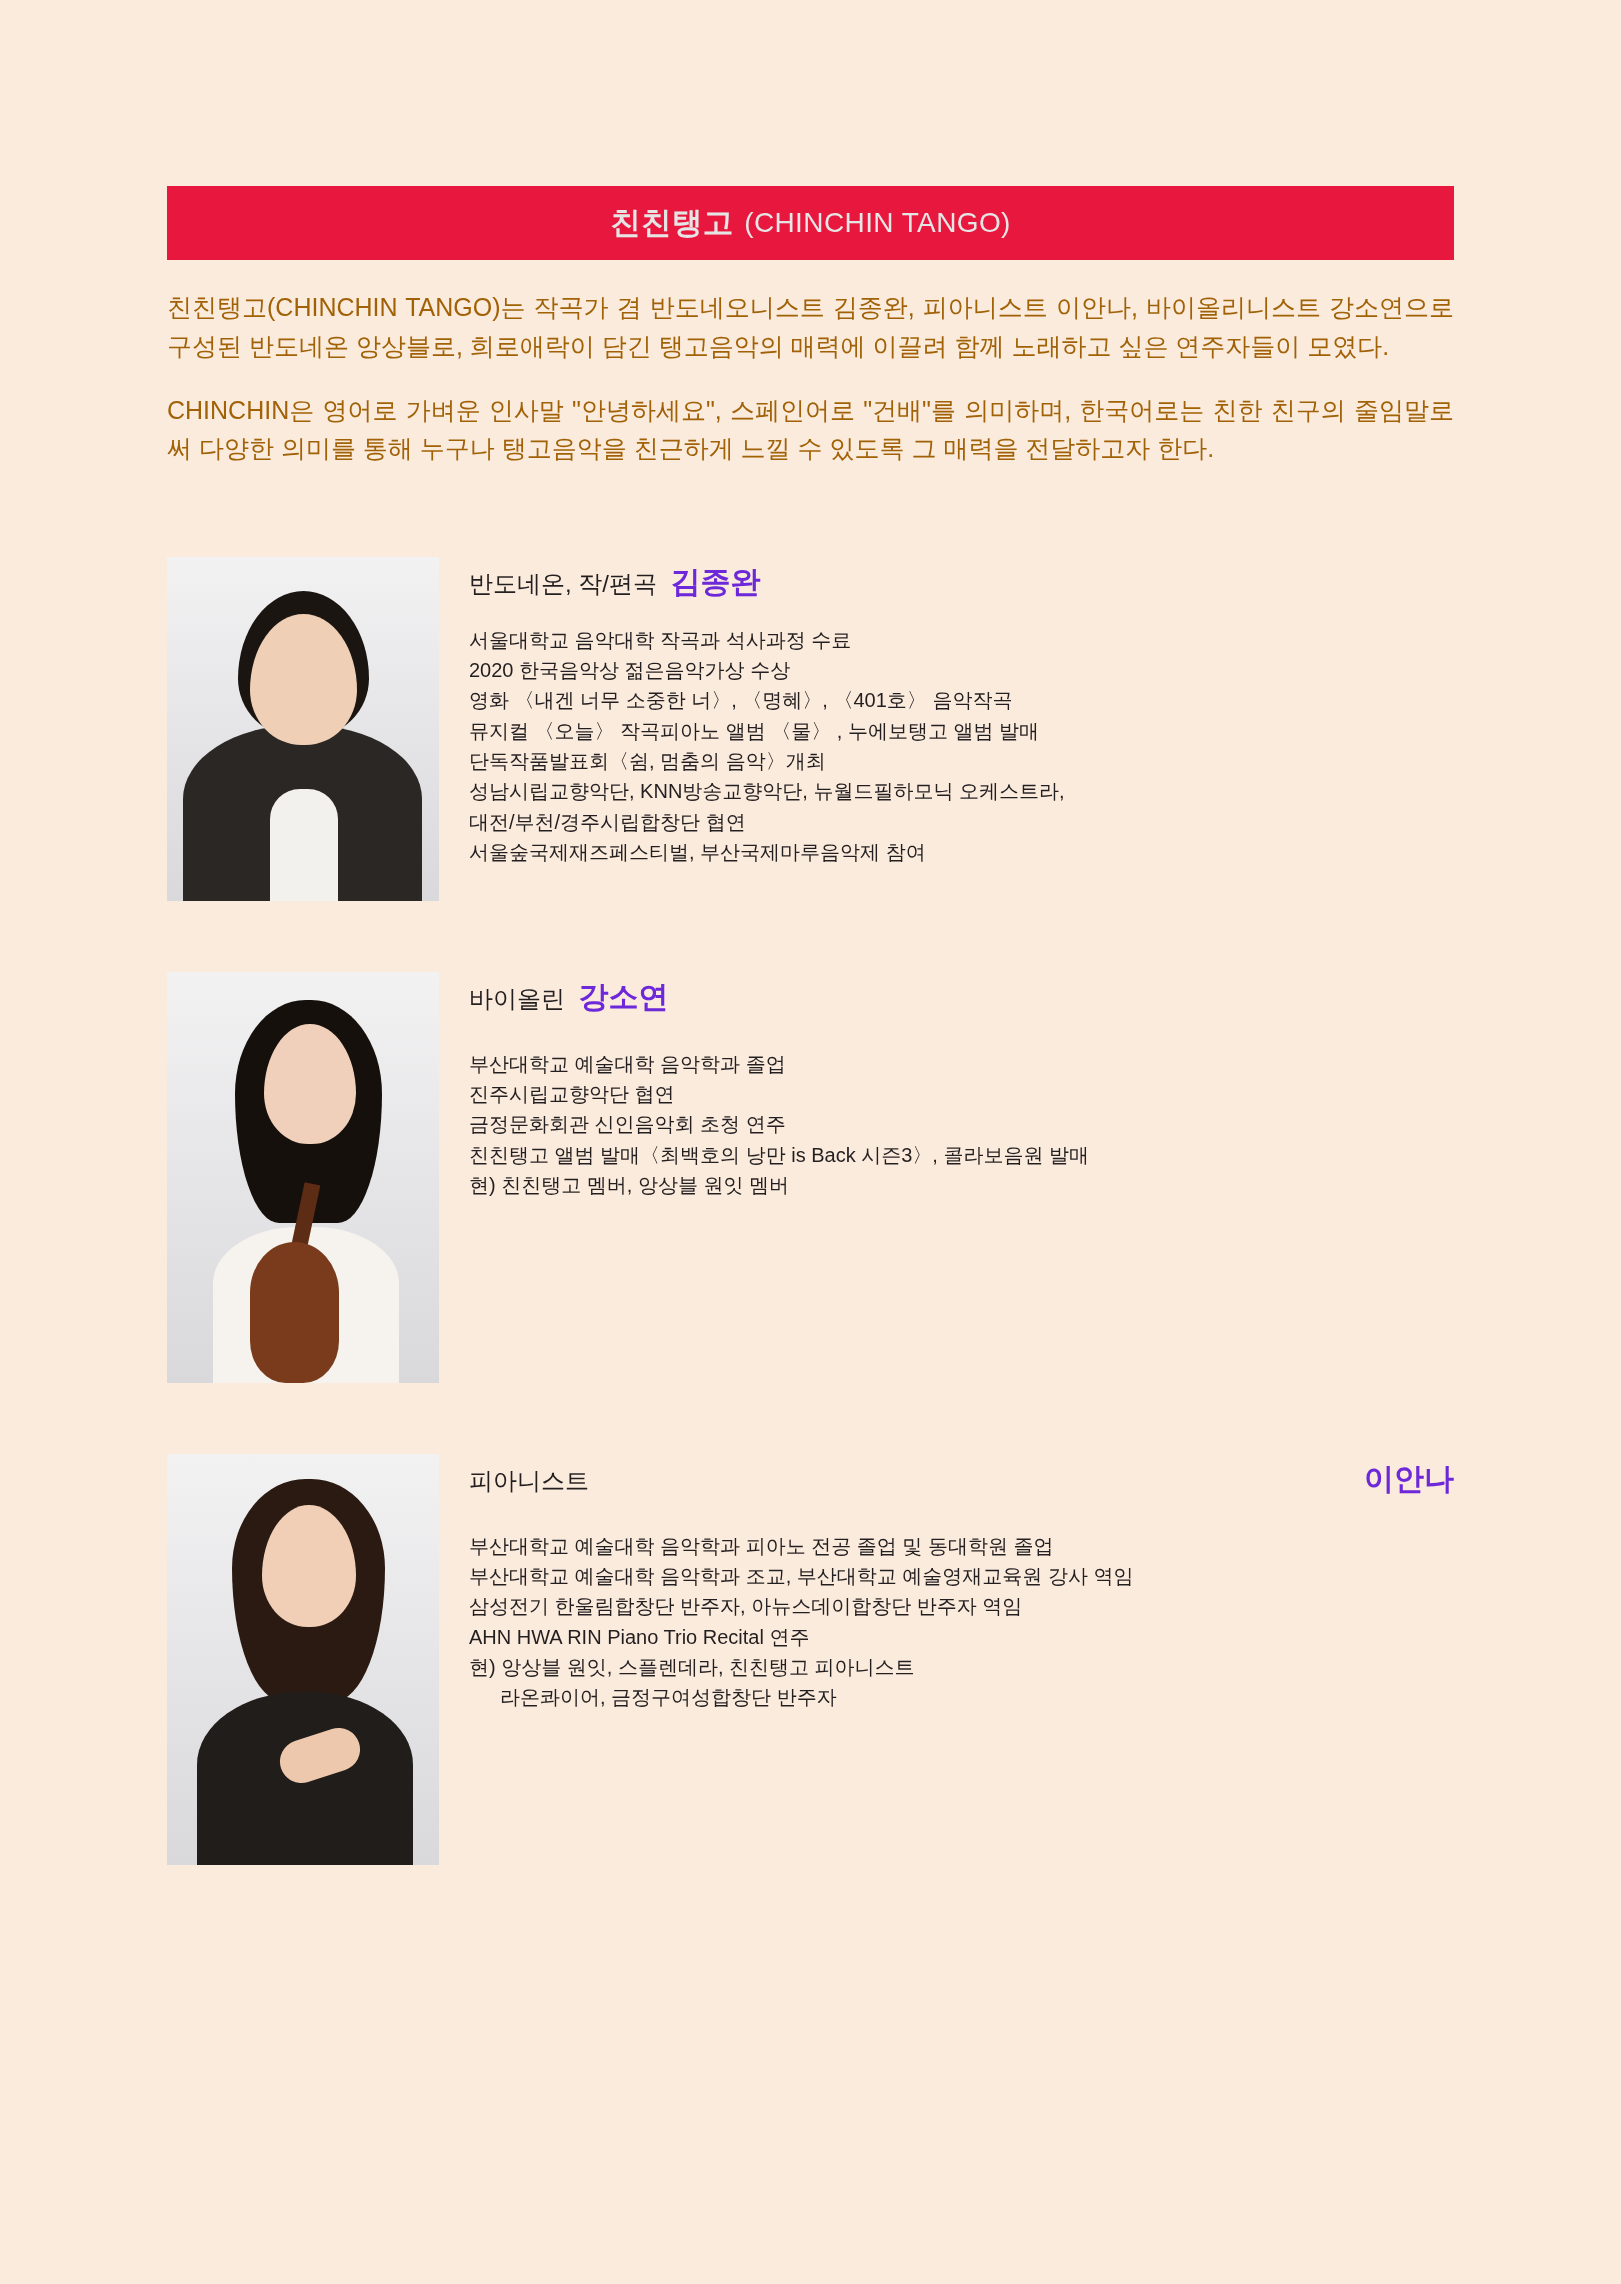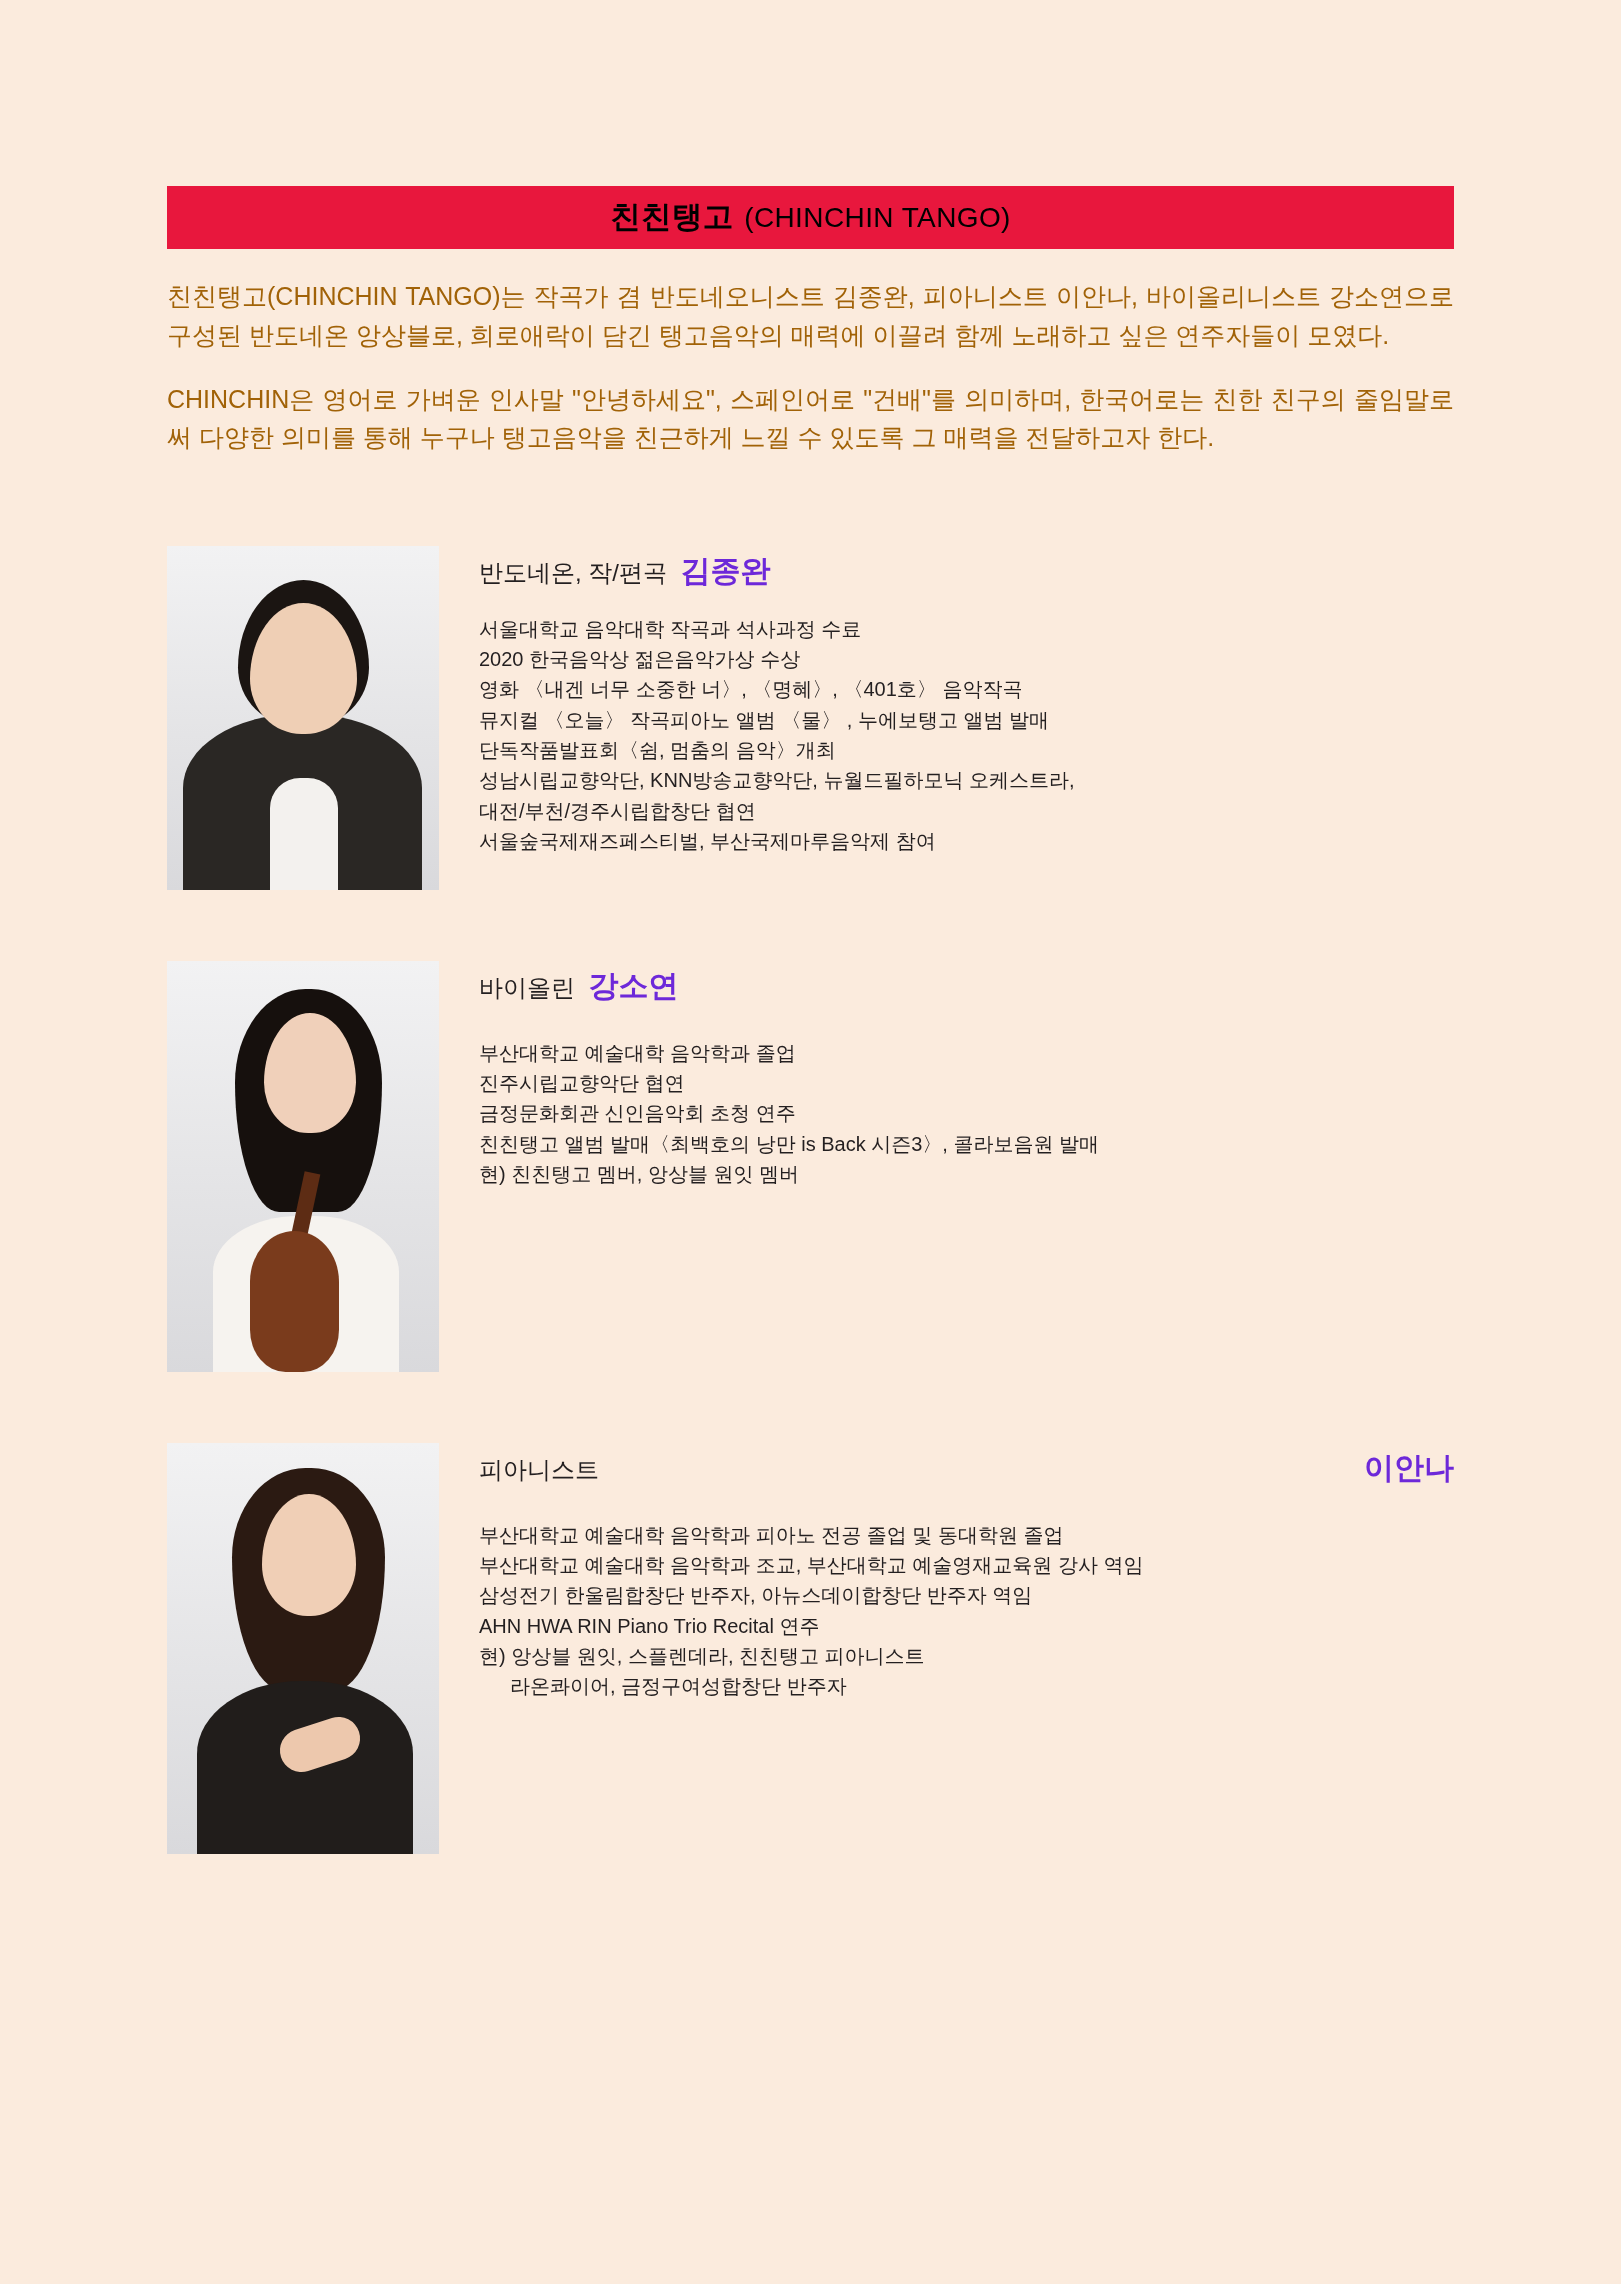--- a/index.html
+++ b/index.html
@@ -18,26 +18,26 @@
     position: relative;
     width: 1621px;
     height: 2284px;
     box-sizing: border-box;
     padding: 0 167px;
   }
 
   
   .title-banner {
     margin-top: 186px;
-    height: 63px;
+    height: 74px;
     background: #e8173d;
     display: flex;
     align-items: center;
     justify-content: center;
-    color: #000000;
+    color: #e5e5e5;
   }
   .title-banner .t-ko {
     font-size: 30.5px;
     font-weight: bold;
     letter-spacing: 0.4px;
   }
   .title-banner .t-en {
     font-size: 28px;
     font-weight: normal;
     letter-spacing: 0.4px;
@@ -129,21 +129,21 @@
   .p3 .hair { left: 65px; top: 25px; width: 153px; height: 223px; border-radius: 48% 48% 34% 34% / 40% 40% 60% 60%; background:#2b1a12; }
   .p3 .face { left: 95px; top: 51px; width: 94px; height: 122px; background:#f0cfb6; }
   .p3 .body { left: 30px; bottom: 0; width: 216px; height: 173px; background:#211d1b; }
   .p3 .arm {
     position: absolute; left: 112px; bottom: 88px; width: 82px; height: 43px;
     background: #edc8ad; border-radius: 22px; transform: rotate(-18deg);
   }
 
   .info {
     flex: 1 1 auto;
-    padding-left: 40px;
+    padding-left: 30px;
     padding-top: 4.5px;
   }
   .role-line {
     display: flex;
     align-items: baseline;
     margin-bottom: 22px;
   }
   .role {
     font-size: 24px;
     color: #231f20;

